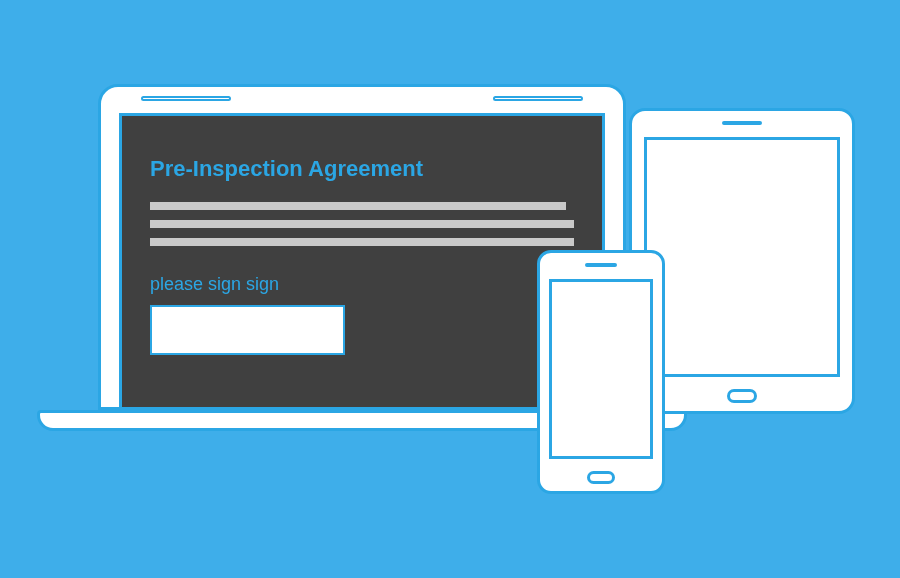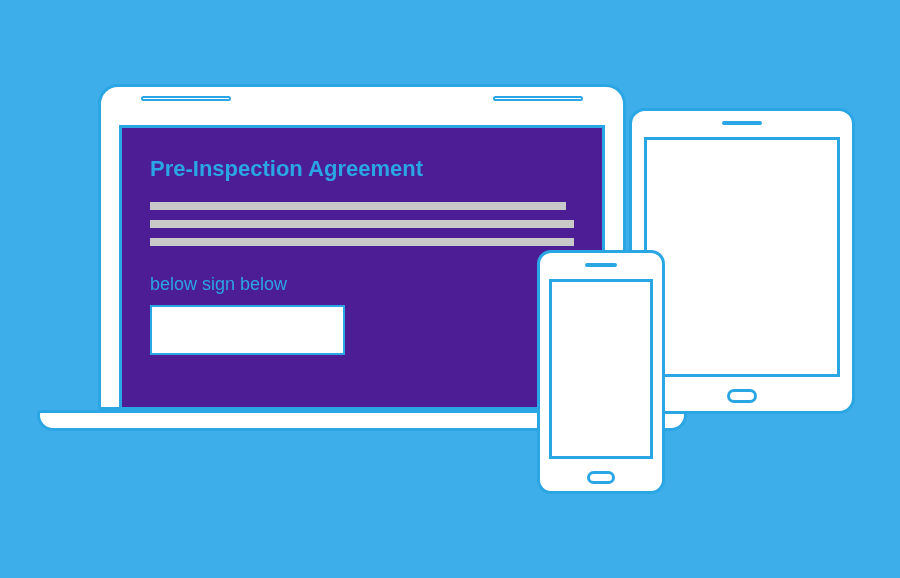--- a/index.html
+++ b/index.html
@@ -44,23 +44,22 @@
   .laptop-speaker.left { left: 40px; }
   .laptop-speaker.right { right: 40px; }
   .laptop-screen {
     position: absolute;
     left: 18px;
     right: 18px;
     top: 26px;
     bottom: 0;
     border: 3px solid #2ba6e4;
     border-bottom: none;
-    padding: 28px 28px 0 28px;
-    background: #4c1d95;
-    margin-top: 12px;
+    padding: 40px 28px 0 28px;
+    background: #404040;
   }
   .doc-title {
     color: #2ba6e4;
     font-size: 22px;
     font-weight: bold;
     margin-bottom: 20px;
   }
   .doc-line {
     height: 8px;
     background: #c9c9c9;
@@ -180,21 +179,21 @@
 
   <div class="laptop">
     <div class="laptop-lid">
       <div class="laptop-speaker left"></div>
       <div class="laptop-speaker right"></div>
       <div class="laptop-screen">
         <div class="doc-title">Pre-Inspection Agreement</div>
         <div class="doc-line l1"></div>
         <div class="doc-line l2"></div>
         <div class="doc-line l3"></div>
-        <div class="sign-label">below sign below</div>
+        <div class="sign-label">please sign sign</div>
         <div class="sign-box"></div>
       </div>
     </div>
     <div class="laptop-base"></div>
   </div>
 
   <div class="tablet">
     <div class="tablet-speaker"></div>
     <div class="tablet-screen"></div>
     <div class="tablet-home"></div>

